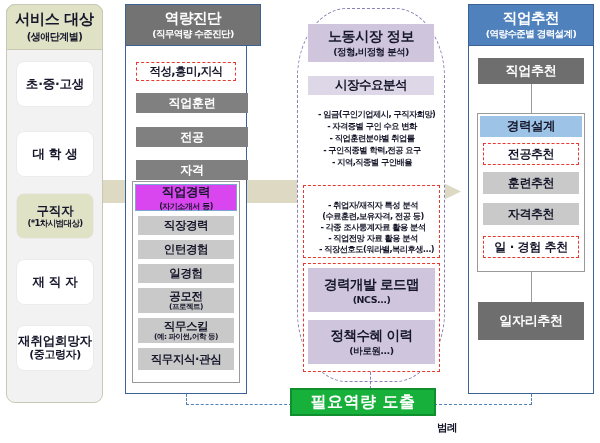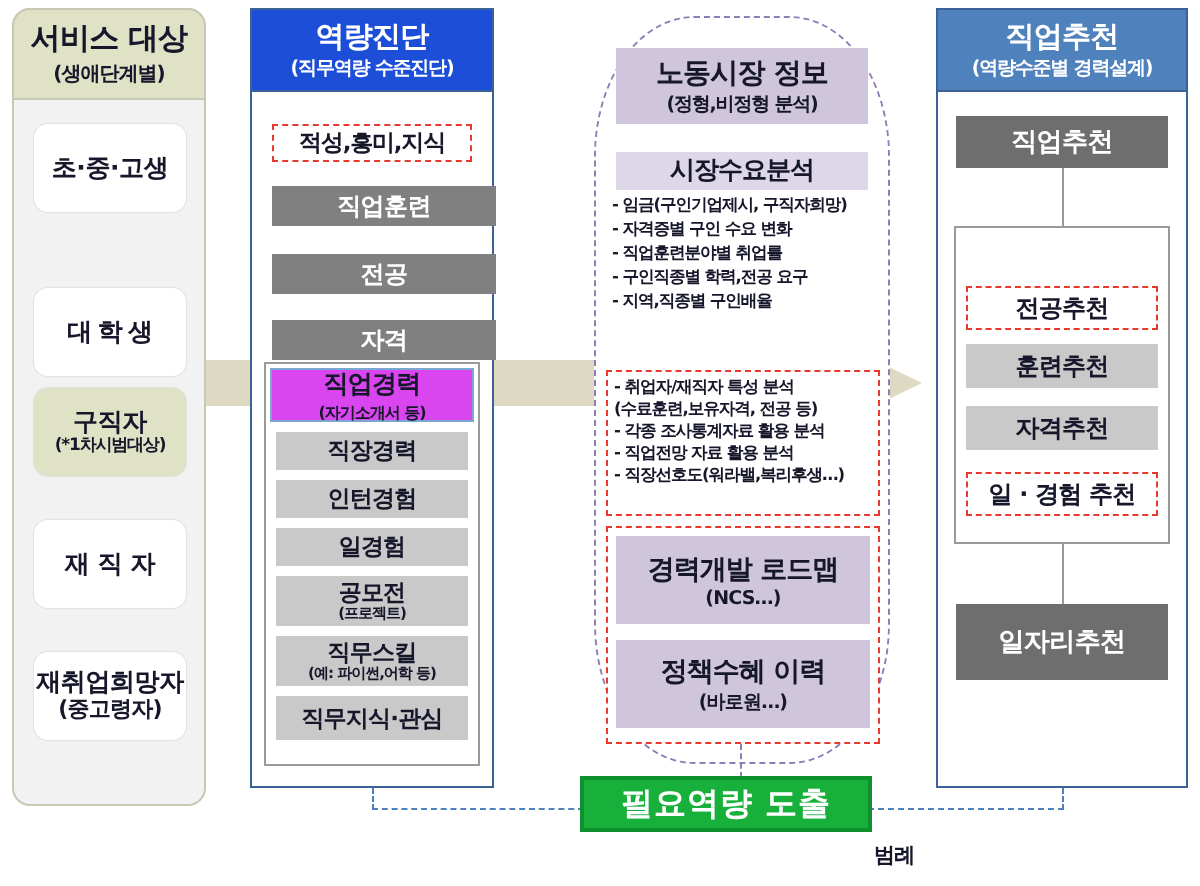--- a/index.html
+++ b/index.html
@@ -40,22 +40,22 @@
   .target-item.hl{background:#dfe2c4;}
   .target-item .sub{font-size:8.5px;font-weight:bold;letter-spacing:-0.6px;}
   .target-item .sub2{font-size:11px;font-weight:bold;letter-spacing:-0.4px;}
 
   
   #col-diag{
     left:125px;top:4px;width:122px;height:390px;
     background:#ffffff;border:1.4px solid #3b6296;
   }
   #col-diag-head{
-    left:125px;top:4px;width:122px;height:42px;
-    background:#1d4ed8;border:1.4px solid #3b6296;
+    left:125px;top:4px;width:136px;height:42px;
+    background:#737373;border:1.4px solid #3b6296;
     flex-direction:column;color:#ffffff;gap:0px;
   }
   #col-diag-head .t1{font-size:14.5px;font-weight:bold;letter-spacing:-0.4px;}
   #col-diag-head .t2{font-size:9.5px;font-weight:bold;letter-spacing:-0.6px;}
 
   .bar-gray{
     left:136px;width:112px;height:20px;
     background:#808080;color:#ffffff;
     font-size:12px;font-weight:bold;letter-spacing:-0.3px;
   }
@@ -103,21 +103,21 @@
     font-size:12.5px;font-weight:bold;letter-spacing:-0.5px;
   }
   #demand-list{
     left:306px;top:98px;width:132px;
   }
   #demand-list li,#risk-list li{
     list-style:none;font-size:8.3px;font-weight:bold;
     letter-spacing:-0.55px;color:#17172b;line-height:1.0;
     margin:0 0 3.6px 0;white-space:nowrap;
   }
-  #demand-list ul,#risk-list ul{margin:0;padding:0;}
+  #demand-list ul,#risk-list ul{margin:12px;padding:0;text-align:center;}
   #risk-box{
     left:303px;top:185px;width:137px;height:73px;
     border:1.2px dashed #e8392e;background:#ffffff;
   }
   #risk-list{left:307px;top:189px;width:132px;}
   #risk-list li{margin-bottom:2.6px;}
   #roadmap-box{
     left:303px;top:263px;width:137px;height:109px;
     border:1.3px dashed #e8392e;background:#ffffff;
   }
@@ -204,21 +204,21 @@
 
   <div class="abs" id="col-target"></div>
   <div class="abs ctr" id="col-target-head">
     <span class="t1">서비스 대상</span>
     <span class="t2">(생애단계별)</span>
   </div>
 
   <div class="abs ctr target-item" style="top:62px;">
     <span>초·중·고생</span>
   </div>
-  <div class="abs ctr target-item" style="top:144px;font-family:Liberation Serif, serif;">
+  <div class="abs ctr target-item" style="top:132px;">
     <span>대 학 생</span>
   </div>
   <div class="abs ctr target-item hl" style="top:194px;">
     <span>구직자</span>
     <span class="sub">(*1차시범대상)</span>
   </div>
   <div class="abs ctr target-item" style="top:326px;">
     <span>재취업희망자</span>
     <span class="sub2">(중고령자)</span>
   </div>
@@ -317,20 +317,23 @@
     <span class="t1">직업추천</span>
     <span class="t2">(역량수준별 경력설계)</span>
   </div>
 
   <div class="abs ctr jbar-dgray" style="top:58px;">
     <span>직업추천</span>
   </div>
   <div class="abs vline" style="left:531px;top:84px;height:29px;"></div>
 
   <div class="abs" id="design-panel"></div>
+  <div class="abs ctr" id="design-head">
+    <span>경력설계</span>
+  </div>
 
   <div class="abs ctr jbar-redbox" style="top:143px;">
     <span>전공추천</span>
   </div>
   <div class="abs ctr jbar-lgray" style="top:172px;">
     <span>훈련추천</span>
   </div>
   <div class="abs ctr jbar-lgray" style="top:203px;">
     <span>자격추천</span>
   </div>

